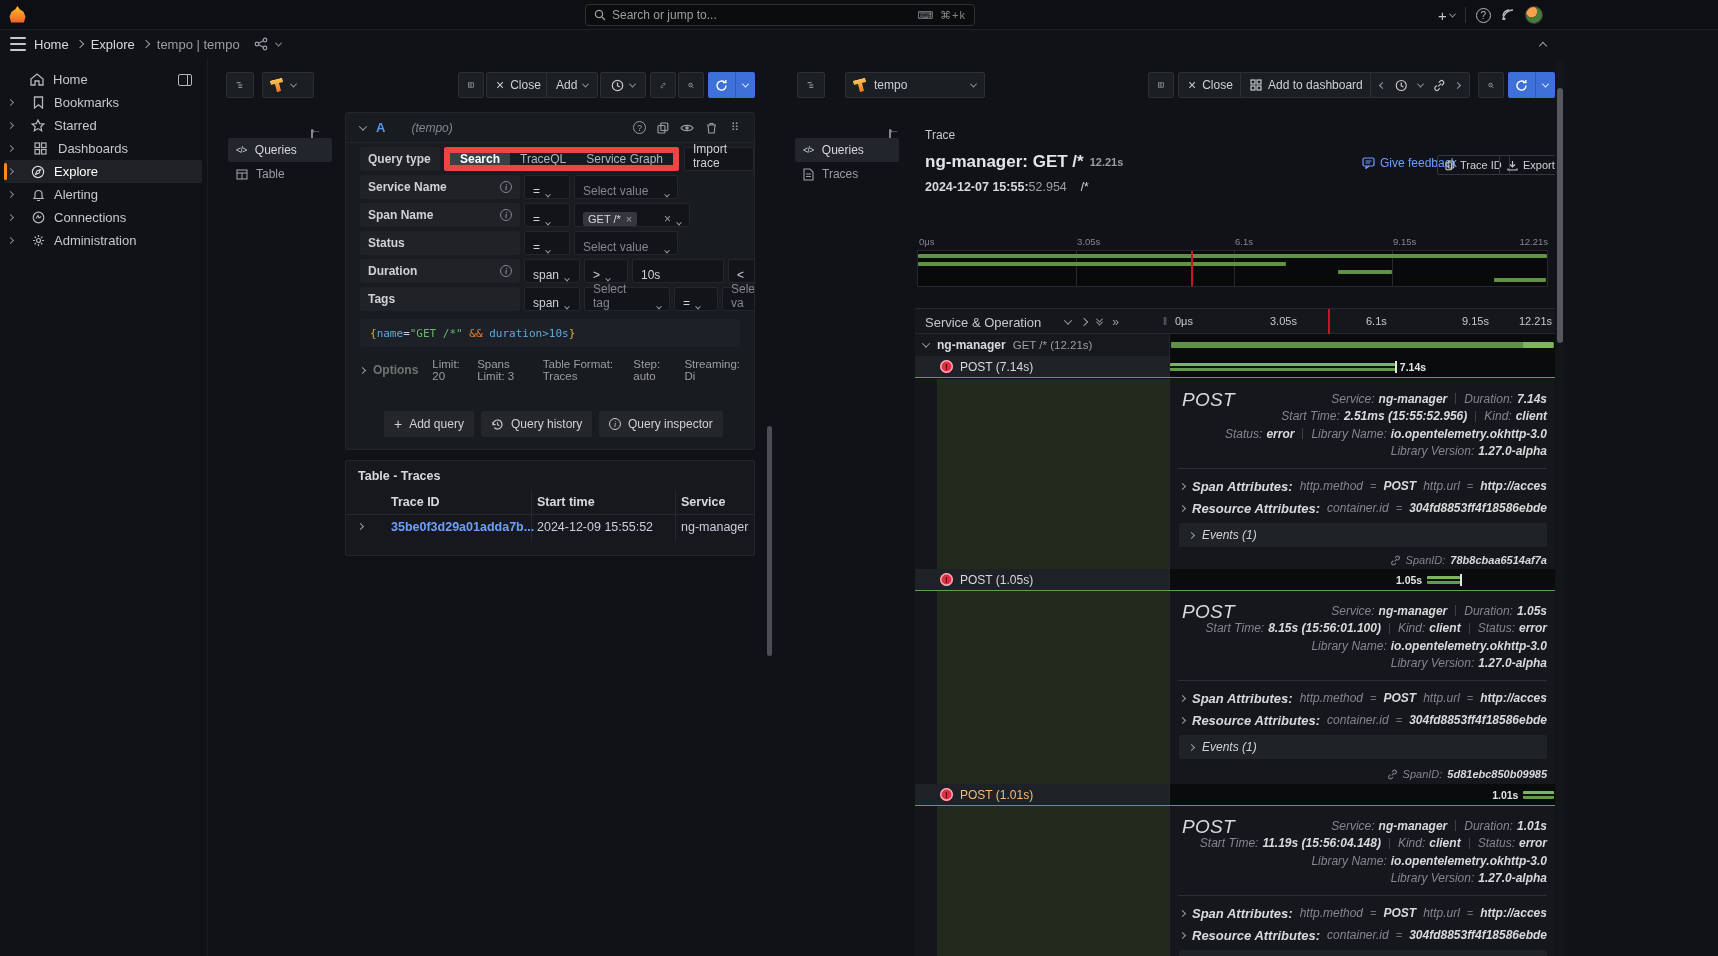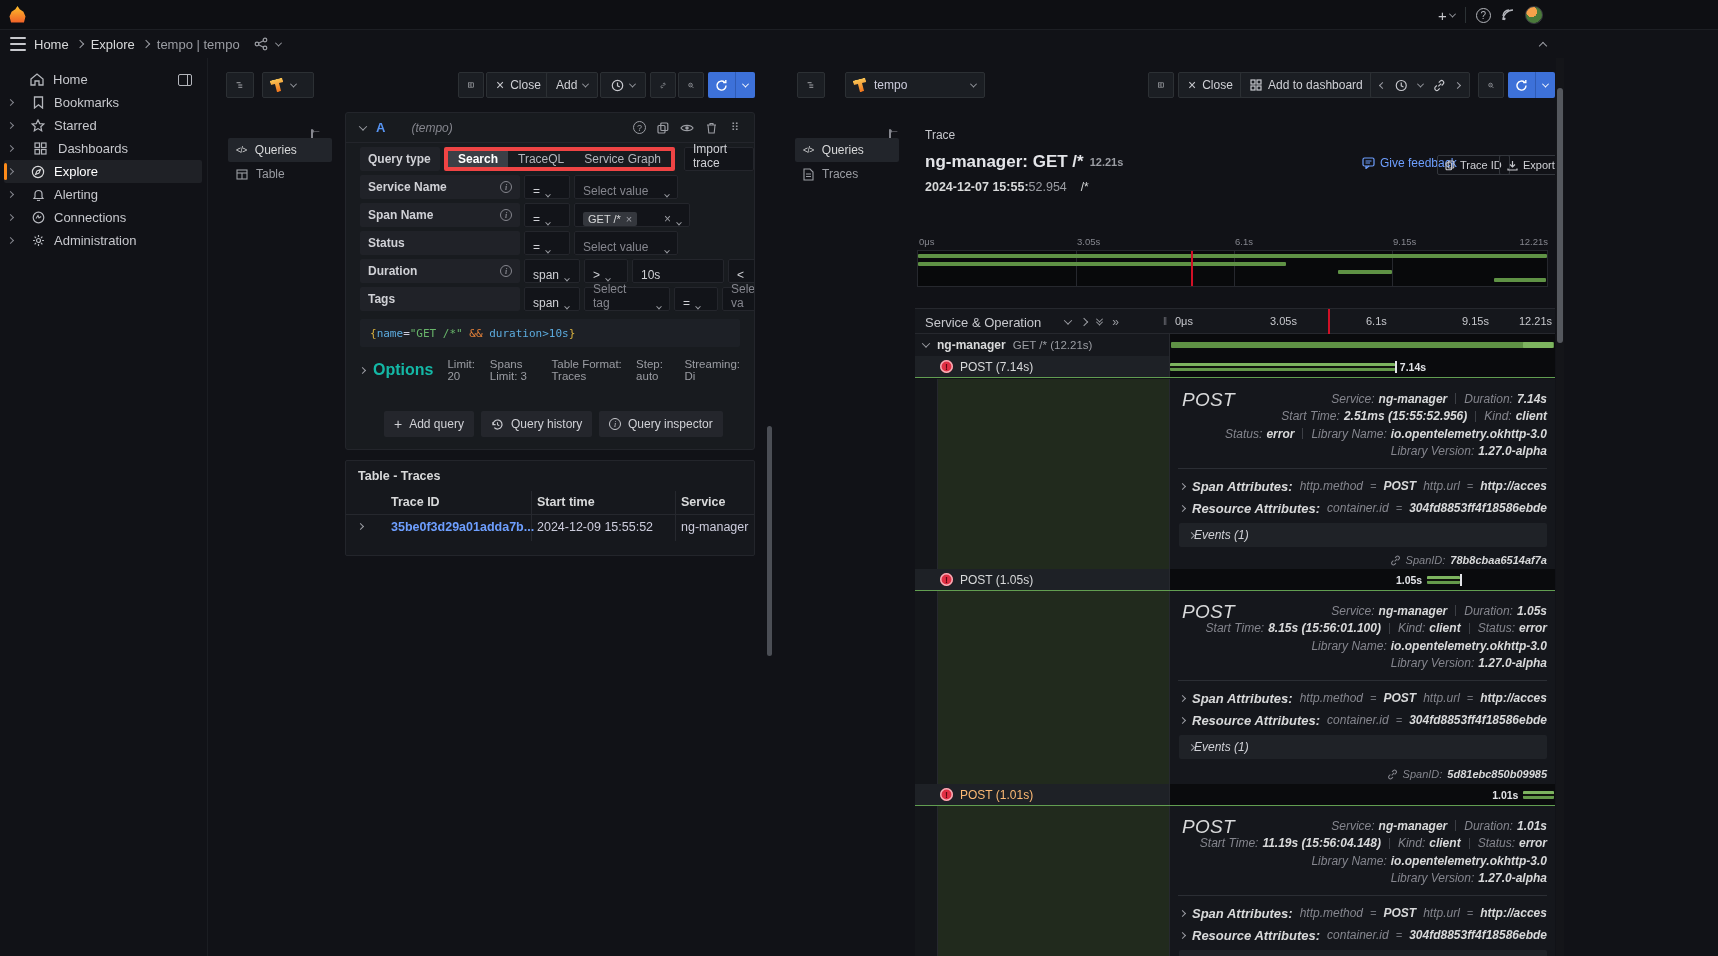--- a/index.html
+++ b/index.html
@@ -66,21 +66,21 @@
 
   
   .qcard { background:#181b1f; border:1px solid #23252b; border-radius:3px; overflow:hidden; }
   .qhead { position:absolute; left:0; top:0; right:0; height:30px; border-bottom:1px solid #23252b; display:flex; align-items:center; }
   .qref { color:#5794f2; font-weight:700; font-size:13px; }
   .qds { color:#85868e; font-style:italic; font-size:12px; }
   .qico { display:flex; align-items:center; justify-content:center; width:18px; height:18px; color:#9b9da3; }
   .qrow-label { position:absolute; left:14px; width:160px; height:24px; background:#202228; border-radius:2px; display:flex; align-items:center; padding:0 8px; font-size:12px; font-weight:600; color:#d0d1d6; }
   .qsel { position:absolute; height:24px; background:#121419; border:1px solid #24262c; border-radius:2px; display:flex; align-items:flex-end; gap:6px; padding:0 8px; font-size:12px; color:#d0d1d6; }
   .qsel .phv { color:#85868e; }
-  .radios { position:absolute; height:24px; display:flex; border:4px solid #ef4444; border-radius:2px; overflow:hidden; }
+  .radios { position:absolute; height:24px; display:flex; border:6px solid #ef4444; border-radius:2px; overflow:hidden; }
   .radios .rd { display:flex; align-items:center; padding:0 10px; font-size:12px; color:#b4b6bc; }
   .radios .rd.on { background:#3b3f46; color:#fff; font-weight:600; }
   .chip { background:#34373d; border-radius:2px; padding:1px 5px; font-size:11px; color:#d8d9da; display:flex; gap:5px; align-items:center; }
   .ifo { display:inline-flex; width:12px; height:12px; border:1px solid #85868e; border-radius:50%; color:#85868e; font-size:8px; align-items:center; justify-content:center; flex:none; }
   .ifo::after { content:"i"; font-style:italic; font-family:"Liberation Serif",serif; }
   .qprev { position:absolute; left:14px; right:14px; height:28px; background:#1d2026; border-radius:2px; display:flex; align-items:center; padding:0 10px; font-family:"DejaVu Sans Mono","Liberation Mono",monospace; font-size:11px; }
   .qopts { position:absolute; left:14px; right:14px; height:26px; display:flex; align-items:center; gap:14px; font-size:11.5px; color:#9b9da3; }
   .fbtn { position:absolute; height:26px; background:#24262c; border-radius:2px; display:flex; align-items:center; gap:7px; padding:0 10px; font-size:12px; color:#d0d1d6; font-weight:500; }
 
   
@@ -127,33 +127,42 @@
   .d-title { position:absolute; left:12px; top:10px; font-size:19px; font-weight:500; color:#d8d9da; letter-spacing:.3px; }
   .d-meta { position:absolute; right:8px; top:11px; text-align:right; font-size:12px; color:#85868e; }
   .d-meta .ml { height:17.5px; display:flex; justify-content:flex-end; align-items:center; }
   .d-meta b { margin-left:4px; }
   .msep { display:inline-block; width:1px; height:11px; background:#3c3f45; margin:0 8px; }
   .d-hr { position:absolute; left:8px; right:8px; top:89px; height:1px; background:#2b2e34; }
   .aline { position:absolute; left:10px; right:8px; height:22px; display:flex; align-items:center; gap:7px; font-size:12px; white-space:nowrap; overflow:hidden; }
   .aline .albl { font-size:13px; }
   .aline .ak { color:#85868e; }
   .aline .aeq { color:#6f7178; font-size:11px; }
-  .devents { position:absolute; left:9px; right:8px; height:24px; background:#1f2227; border-radius:2px; display:flex; align-items:center; gap:0; padding:0 10px; font-size:12px; color:#d0d1d6; }
+  .devents { position:absolute; left:9px; right:8px; height:24px; background:#1f2227; border-radius:2px; display:flex; align-items:center; gap:8px; padding:0 10px; font-size:12px; color:#d0d1d6; }
   .dspanid { position:absolute; right:8px; height:14px; display:flex; align-items:center; gap:5px; font-size:11px; color:#85868e; }
 
   .scrollthumb { background:#4b4e55; border-radius:3px; }
   svg { display:block; }
 </style>
 </head>
 <body>
 
 <div id="app">
 
   <div class="ab topnav">
     <div class="ab logo"></div>
+    <div class="ab searchbox">
+      <svg width="12" height="12" viewBox="0 0 12 12">
+          <circle cx="5" cy="5" r="3.6" fill="none" stroke="#9b9da3" stroke-width="1.3"></circle>
+          <line x1="8" y1="8" x2="11" y2="11" stroke="#9b9da3" stroke-width="1.3"></line>
+        </svg>
+      <span class="ph">Search or jump to...</span>
+      <span class="kbd">⌨</span>
+      <span class="kbd">⌘+k</span>
+    </div>
     <div class="ab flex" style="left:1438px; top:0; height:30px; gap:10px;">
       <span class="iconbtn" style="gap:3px;">
           <span style="font-size:15px; color:#c7c8cd;">+</span>
           <span class="chv d" style="width:5px;height:5px;"></span>
         </span>
       <span class="vdiv"></span>
       <span class="iconbtn" style="width:15px;height:15px;border:1.3px solid #b4b6bc;border-radius:50%;font-size:10px;">?</span>
       <span class="iconbtn">
         <svg width="14" height="14" viewBox="0 0 14 14">
             <path d="M2 12 a10 10 0 0 1 10-10" fill="none" stroke="#b4b6bc" stroke-width="1.4"></path>
@@ -478,21 +487,21 @@
           <span style="color:#e8833a;">&nbsp;</span>
           <span style="color:#e8833a;">&amp;&amp;</span>
           <span>&nbsp;</span>
           <span style="color:#5cabde;">duration</span>
           <span style="color:#5cabde;">&gt;10s</span>
           <span style="color:#d7b03f;">}</span>
       </div>
 
       <div class="qopts" style="top:244px;">
         <span class="chv r" style="width:5px;height:5px;"></span>
-        <b style="color:#14b8a6; font-size:16px; margin-left:-6px;">Options</b>
+        <b style="color:#737373; font-size:12px; margin-left:-6px;">Options</b>
         <span>Limit: 20</span>
         <span>Spans Limit: 3</span>
         <span>Table Format: Traces</span>
         <span>Step: auto</span>
         <span>Streaming: Di</span>
       </div>
 
       <div class="fbtn" style="left:38px; top:298px;">
         <span style="font-size:14px;">+</span>
         <span>Add query</span>

